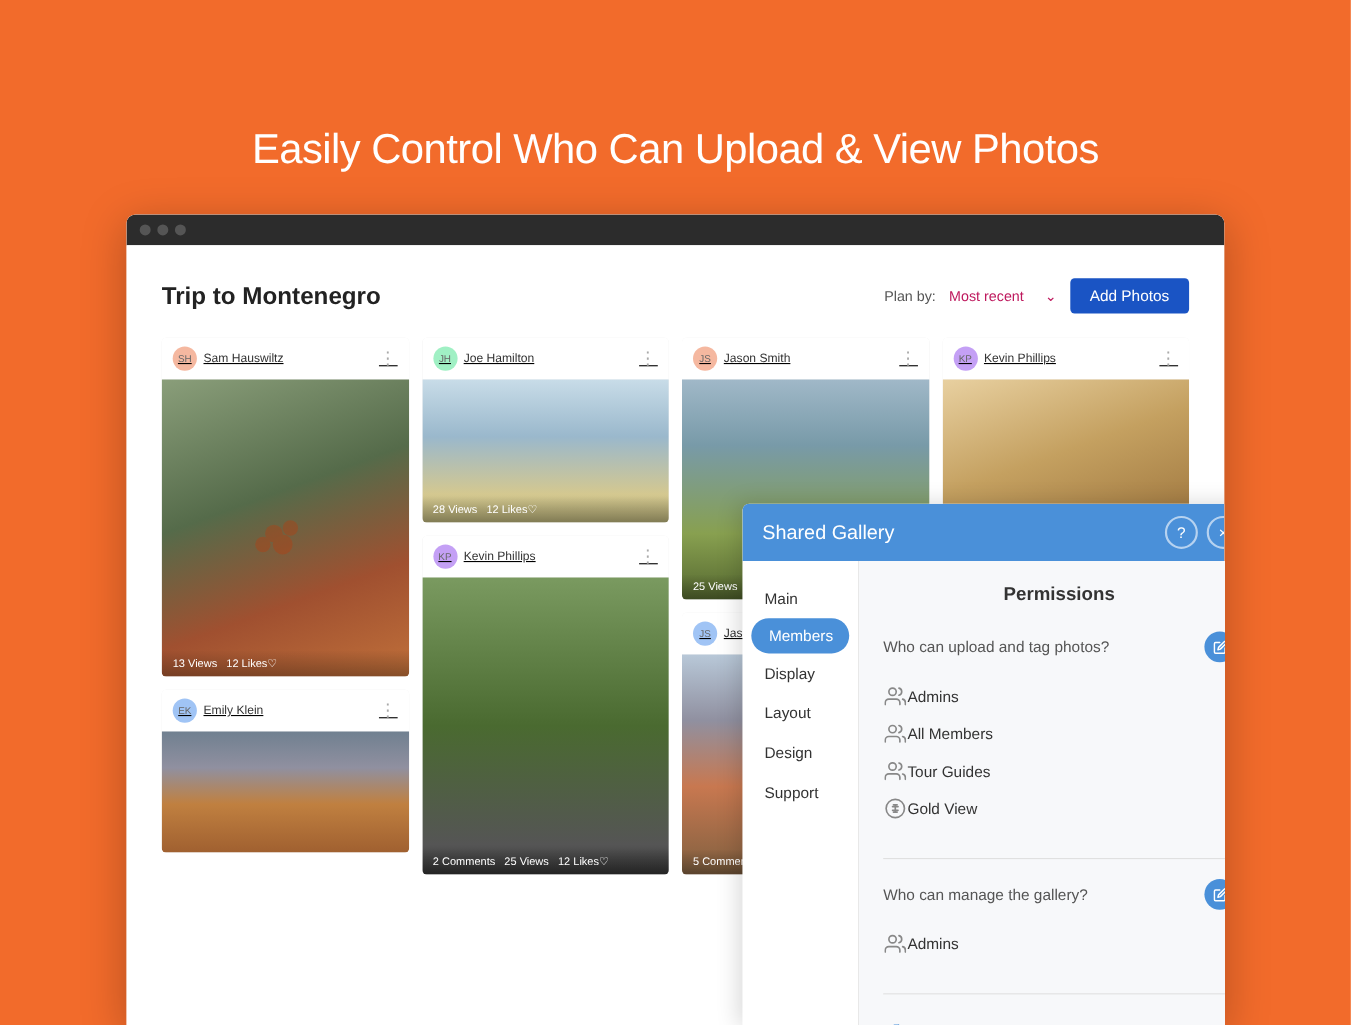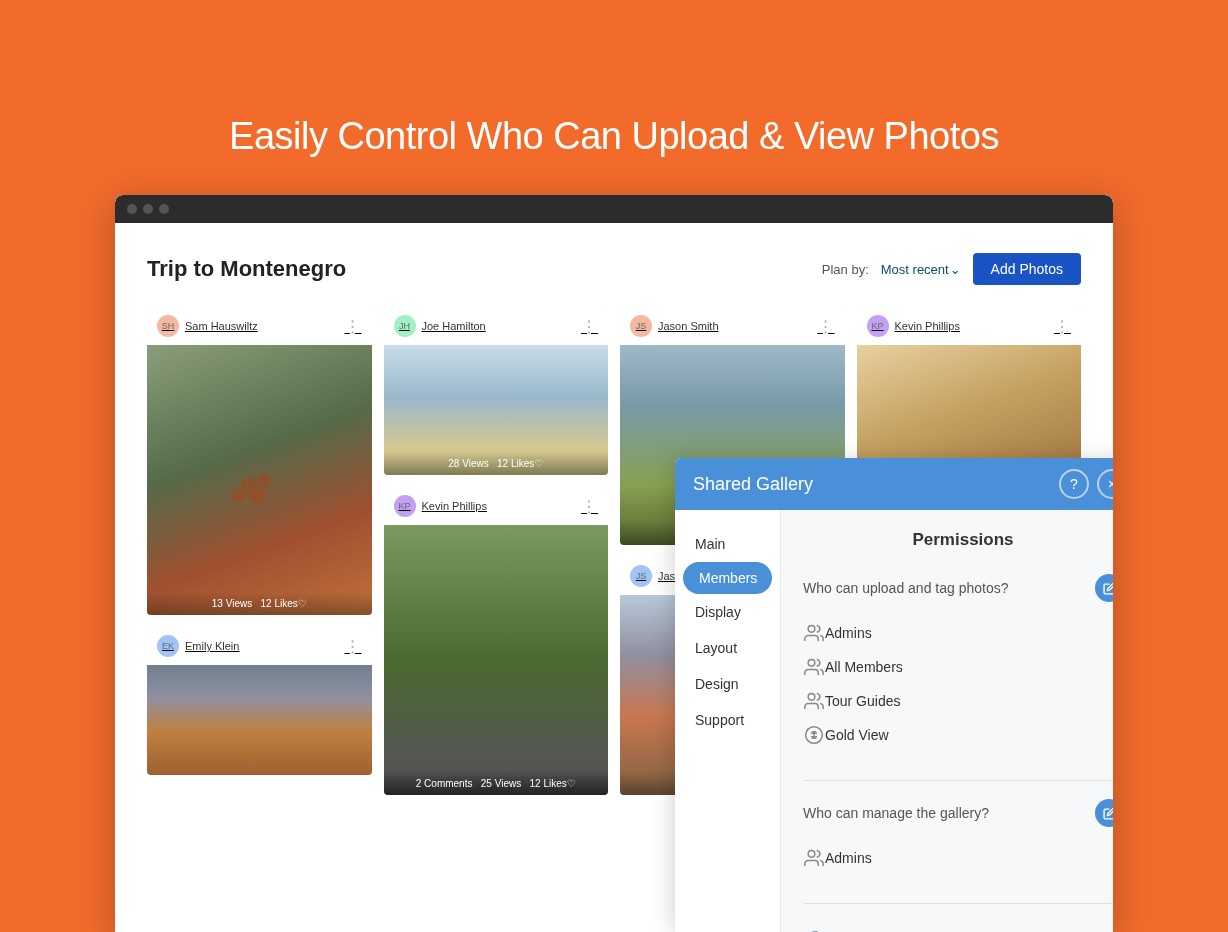--- a/index.html
+++ b/index.html
@@ -75,27 +75,27 @@
       display: flex;
       align-items: center;
       gap: 12px;
     }
     .sort-label {
       font-size: 13px;
       color: #555;
     }
     .sort-select {
       font-size: 13px;
-      color: #0c4a6e;
+      color: #be185d;
       background: none;
       border: none;
       cursor: pointer;
       display: flex;
       align-items: center;
-      gap: 1px;
+      gap: 19px;
     }
     .add-photos-btn {
       background: #1a54c4;
       color: #fff;
       border: none;
       border-radius: 4px;
       padding: 8px 18px;
       font-size: 14px;
       font-weight: 500;
       cursor: pointer;
@@ -158,21 +158,21 @@
       letter-spacing: 1px;
     }
 
     .photo-footer {
       position: absolute;
       bottom: 0;
       left: 0; right: 0;
       padding: 6px 10px;
       display: flex;
       align-items: center;
-      justify-content: center;
+      justify-content: flex-start;
       font-size: 10px;
       color: #fff;
       background: linear-gradient(transparent, rgba(0,0,0,0.3));
     }
     .photo-stats { display: flex; gap: 8px; }
 
     
     .img-berries {
       width: 100%;
       height: 270px;

